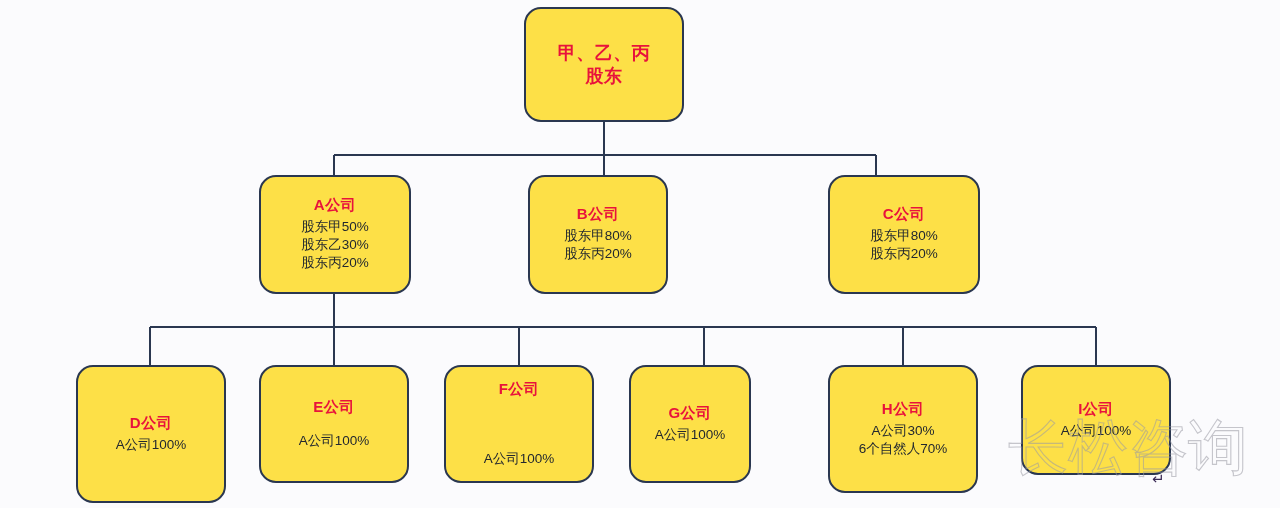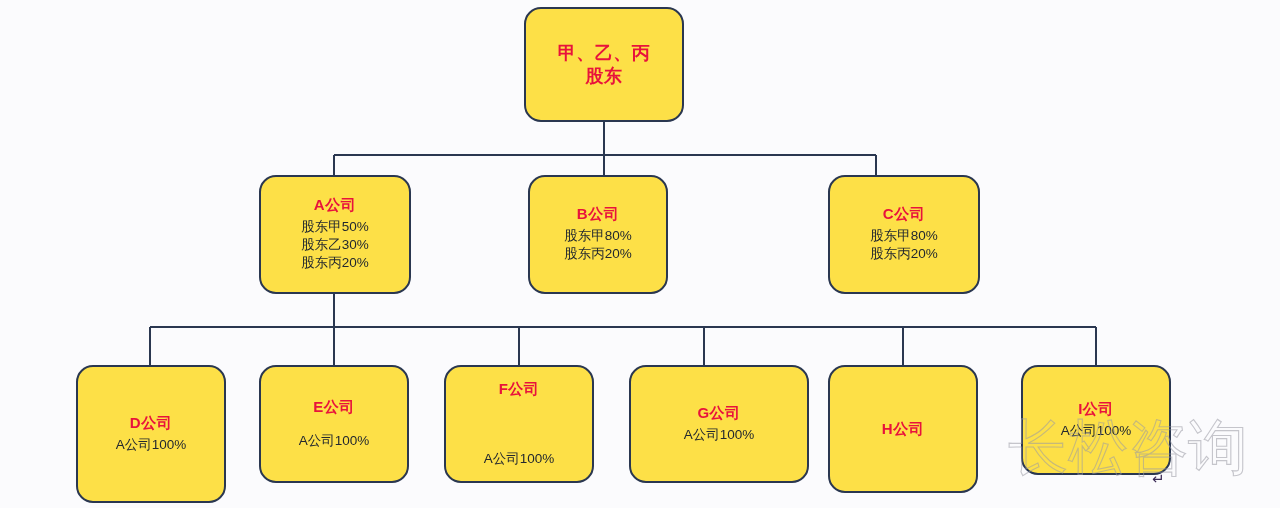--- a/index.html
+++ b/index.html
@@ -151,29 +151,33 @@
     </div>
   </div>
 
   <div class="node" id="node-F" style="left:444px; top:365px; width:150px; height:118px;gap:48px;">
     <div class="node-title">F公司</div>
     <div class="node-lines">
       <div class="node-sub">A公司100%</div>
     </div>
   </div>
 
-  <div class="node" id="node-G" style="left:629px; top:365px; width:180px; height:118px;">
+  <div class="node" id="node-G" style="left:629px; top:365px; width:122px; height:118px;">
     <div class="node-title">G公司</div>
     <div class="node-lines">
       <div class="node-sub">A公司100%</div>
     </div>
   </div>
 
   <div class="node" id="node-H" style="left:828px; top:365px; width:150px; height:128px;">
     <div class="node-title">H公司</div>
+    <div class="node-lines">
+      <div class="node-sub">A公司30%</div>
+      <div class="node-sub">6个自然人70%</div>
+    </div>
   </div>
 
   <div class="node" id="node-I" style="left:1021px; top:365px; width:150px; height:110px;">
     <div class="node-title">I公司</div>
     <div class="node-lines">
       <div class="node-sub">A公司100%</div>
     </div>
   </div>
 
   <svg id="watermark" viewBox="0 0 270 92" xmlns="http://www.w3.org/2000/svg">

